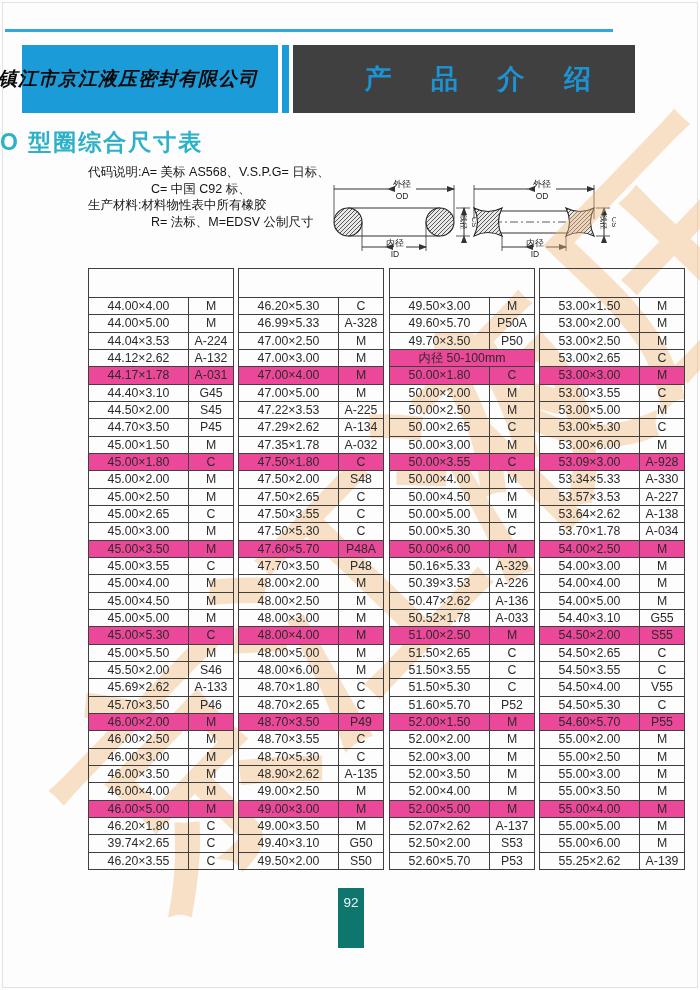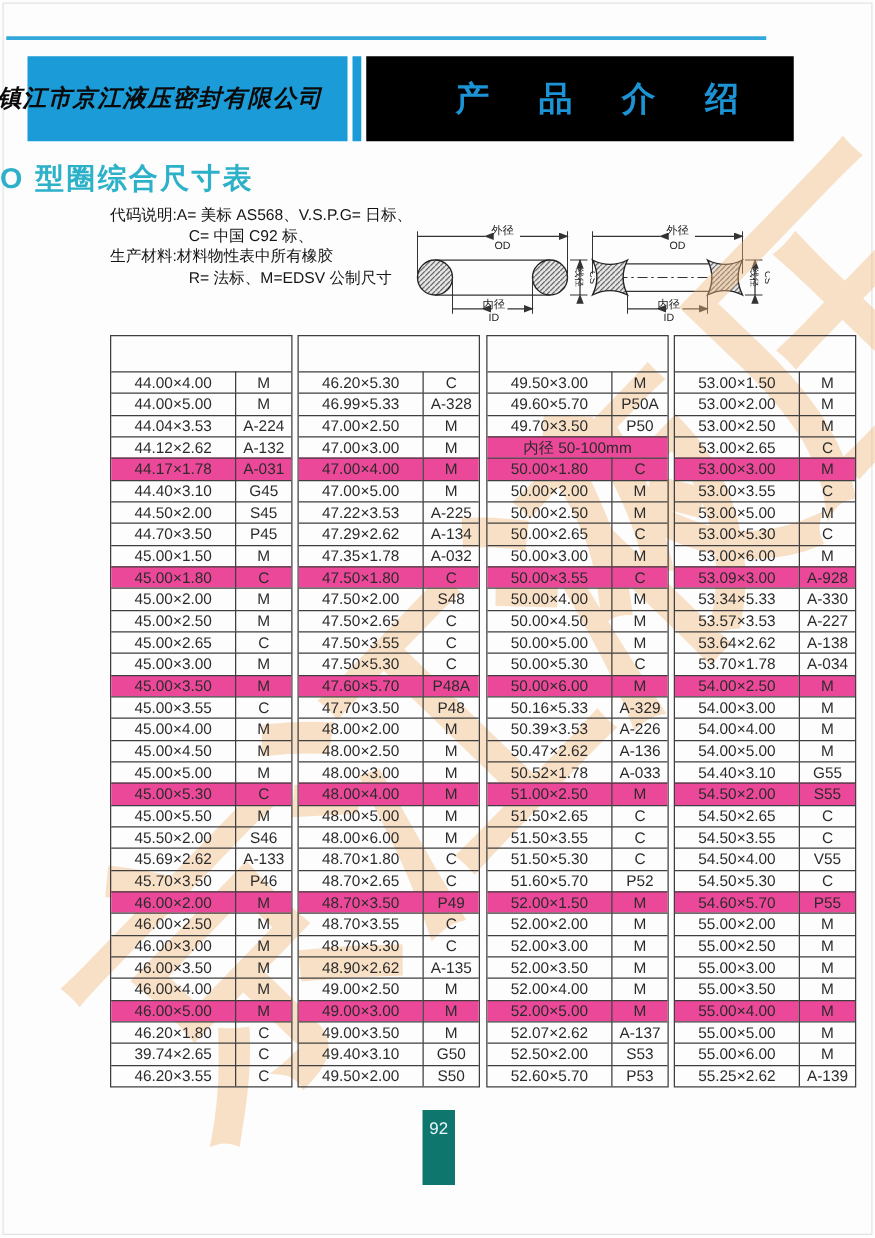--- a/index.html
+++ b/index.html
@@ -6,21 +6,21 @@
   body{width:700px;height:990px;position:relative;overflow:hidden;
        font-family:"Liberation Sans",sans-serif;color:#222;}
   .page{position:absolute;inset:0;background:#fdfdfd;}
   .scan-frame{position:absolute;inset:2px;border:1px solid #e3e3e3;pointer-events:none;}
 
   
   .top-line{position:absolute;left:5px;top:29px;width:608px;height:3px;background:#35a8db;}
   .band-dark{position:absolute;left:22px;top:45px;width:256px;height:68px;background:#1b9cd8;
              display:flex;align-items:center;justify-content:flex-end;}
   .band-stripe{position:absolute;left:282px;top:45px;width:7px;height:68px;background:#1b9cd8;}
-  .band-light{position:absolute;left:293px;top:45px;width:342px;height:68px;background:#000000;
+  .band-light{position:absolute;left:293px;top:45px;width:342px;height:68px;background:#404040;
               display:flex;align-items:center;justify-content:flex-end;}
   .company{font-family:"DejaVu Serif","Liberation Serif",serif;font-weight:bold;font-style:italic;
            font-size:19px;color:#0a0a0a;padding-right:20px;letter-spacing:1px;white-space:nowrap;}
   .section{color:#1b93d4;font-size:27px;font-weight:bold;letter-spacing:16px;
            padding-right:28px;white-space:nowrap;}
 
   .page-title{position:absolute;left:0;top:127px;width:616px;text-align:left;
               font-size:23px;font-weight:bold;color:#2cb1c9;letter-spacing:2px;}
 
   

